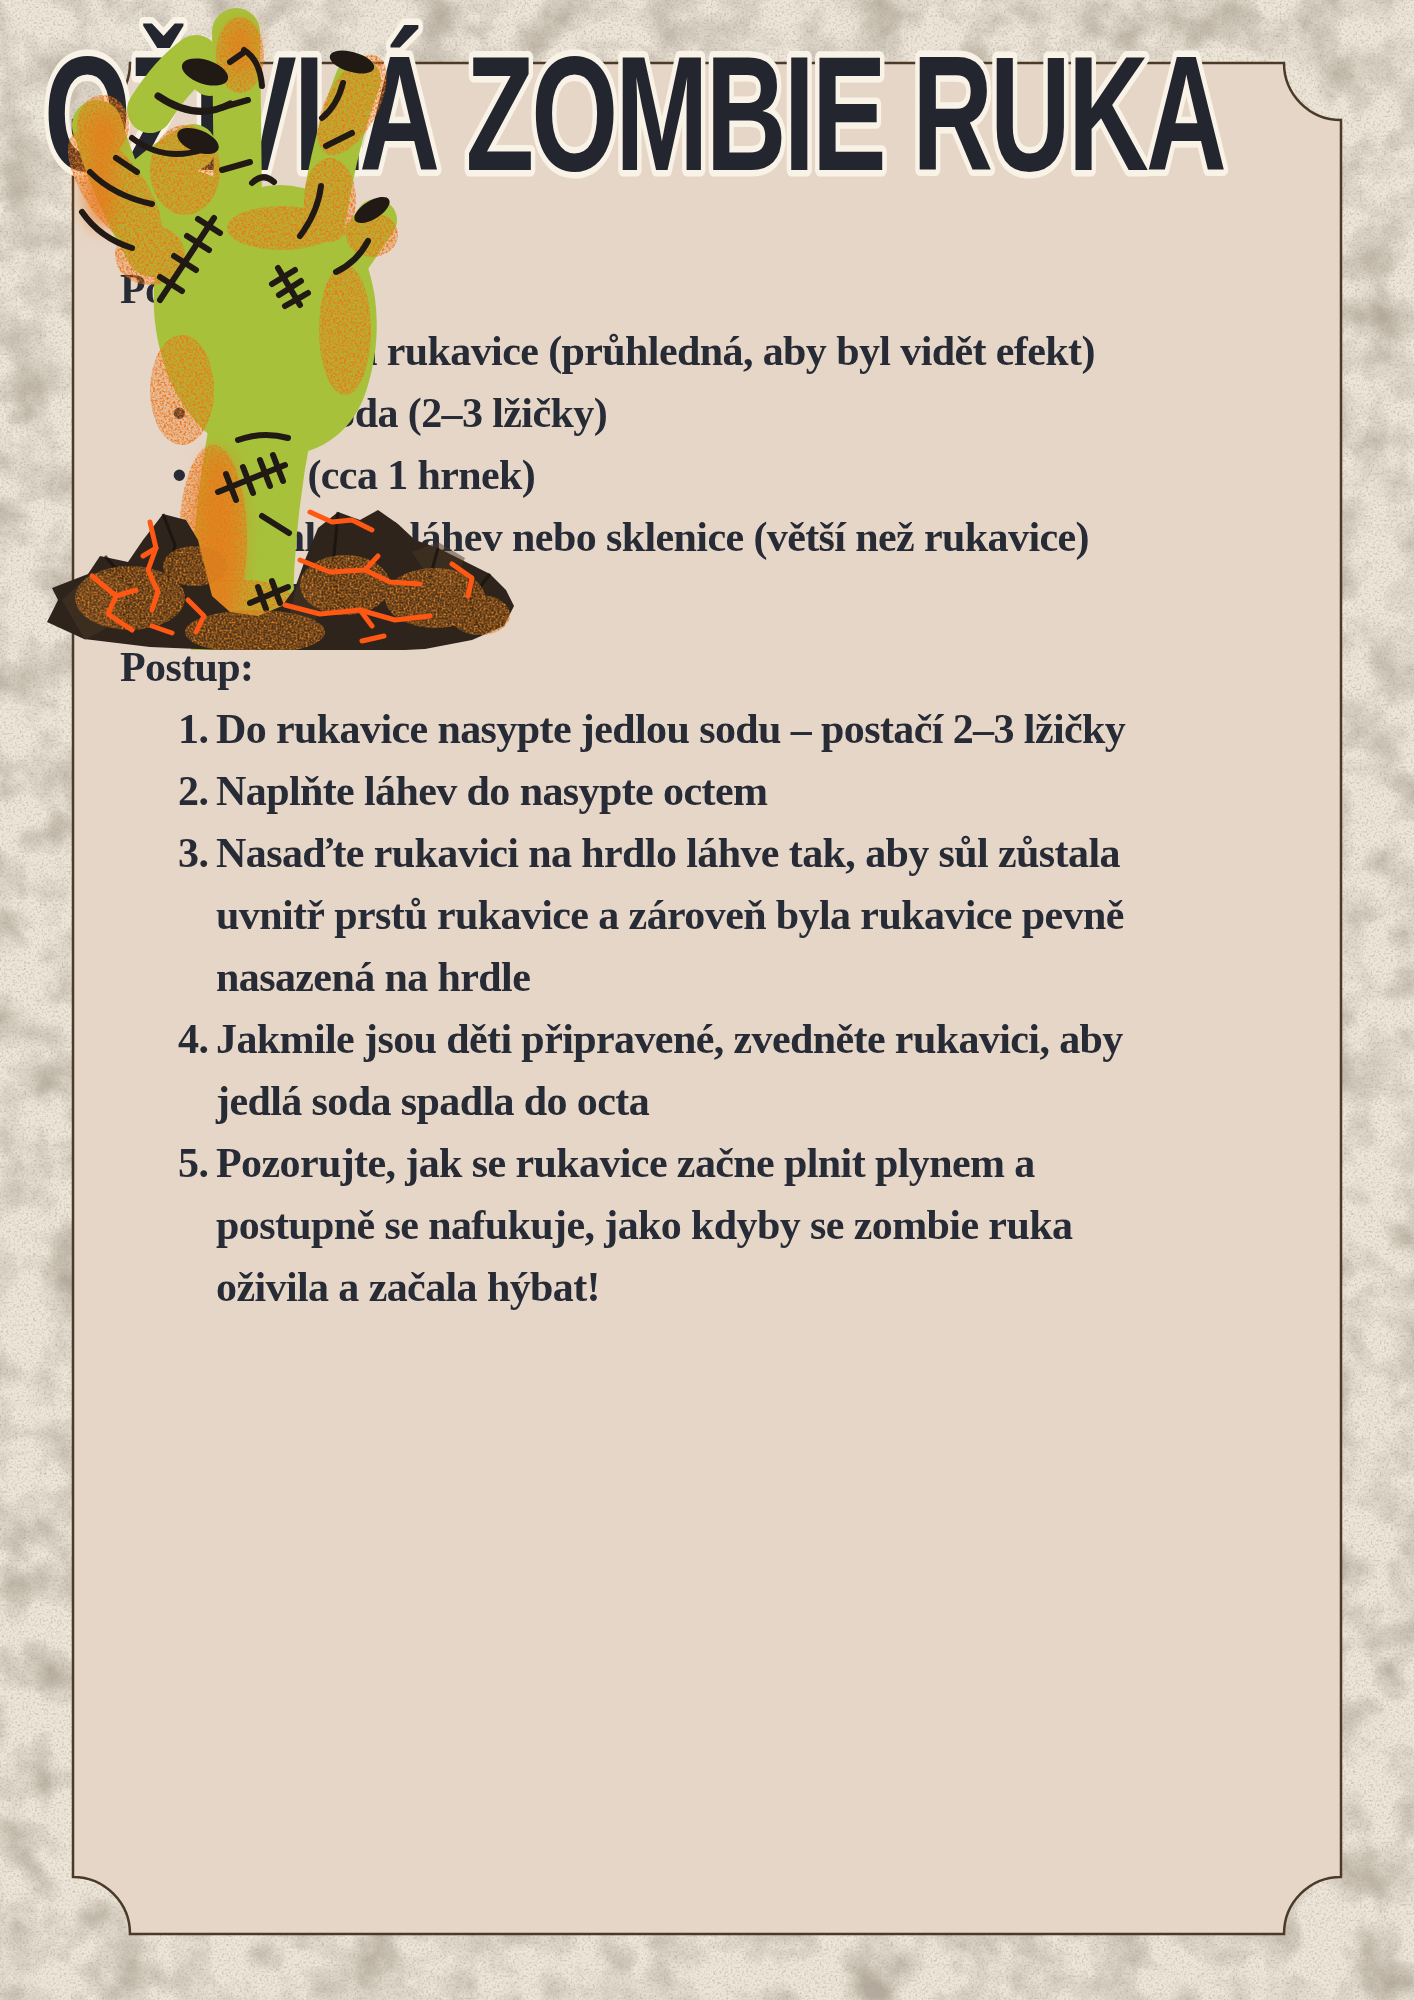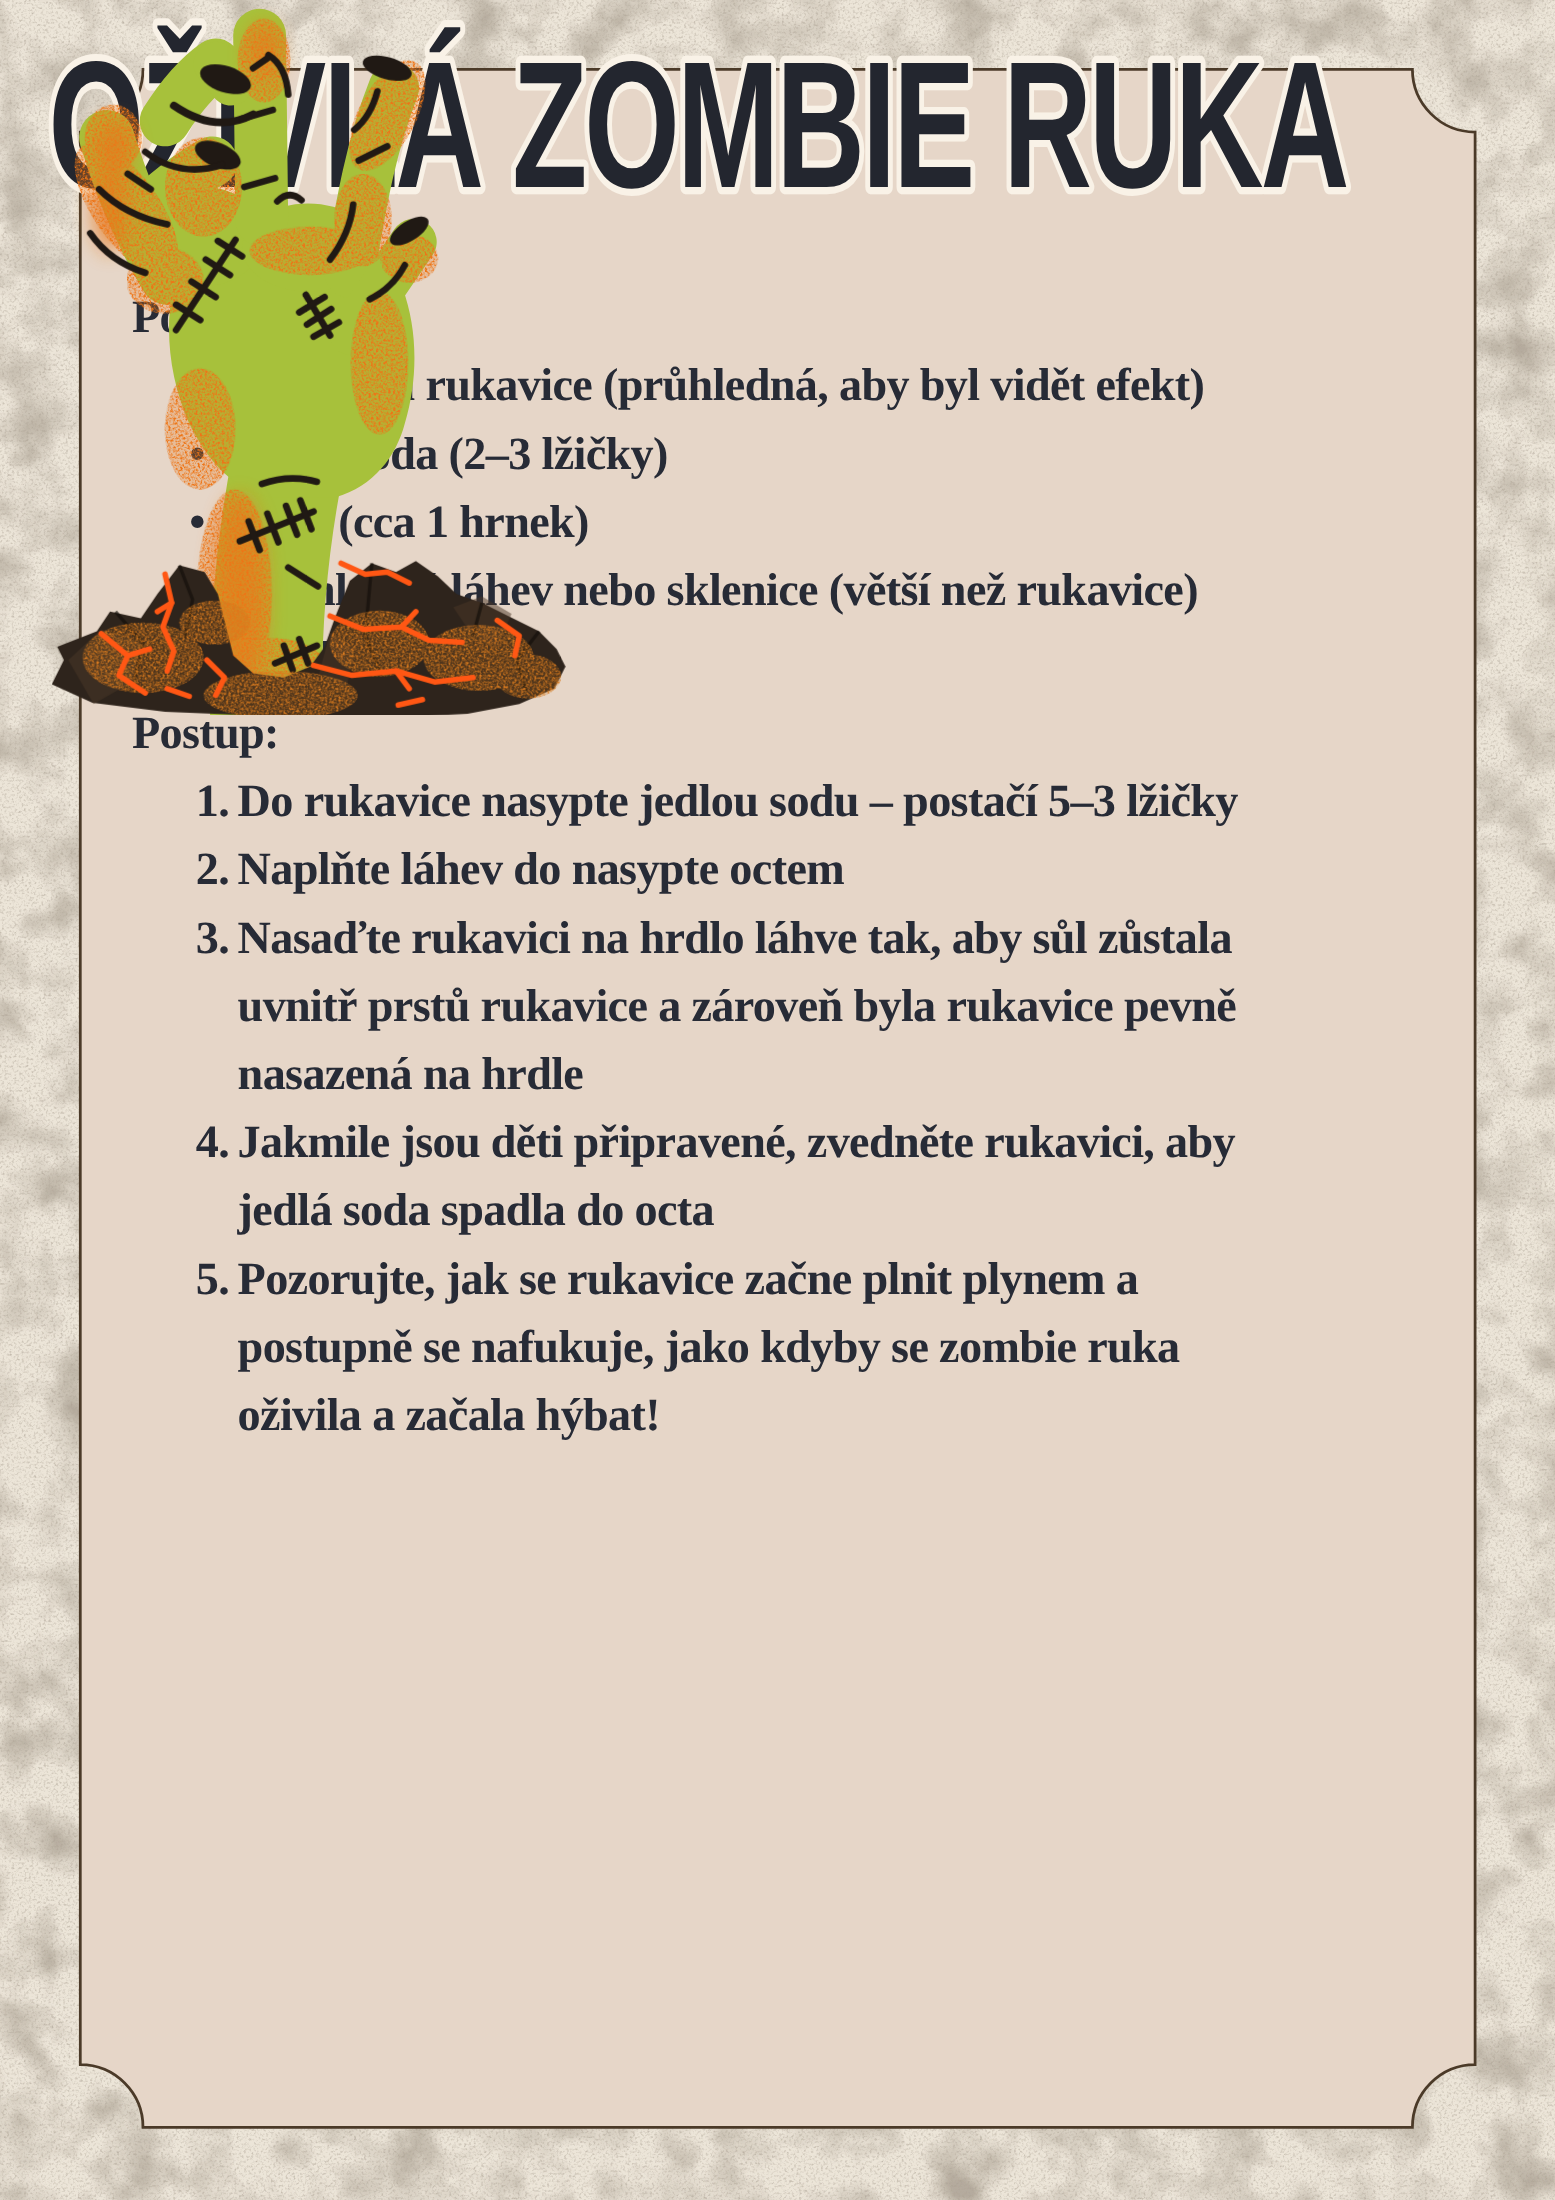--- a/index.html
+++ b/index.html
@@ -90,21 +90,21 @@
         <span class="tx">Lžička</span>
       </div>
       </div>
 
     <div class="h steps-h">Postup:</div>
 
     <div class="ol">
 
     <div class="li">
         <span class="mk num">1.</span>
-        <span class="tx">Do rukavice nasypte jedlou sodu – postačí 5–3 lžičky</span>
+        <span class="tx">Do rukavice nasypte jedlou sodu – postačí 2–3 lžičky</span>
       </div>
         <div class="li">
         <span class="mk num">2.</span>
         <span class="tx">Naplňte láhev do nasypte octem</span>
       </div>
         <div class="li">
         <span class="mk num">3.</span>
         <span class="tx">Nasaďte rukavici na hrdlo láhve tak, aby sůl zůstala
 uvnitř prstů rukavice a zároveň byla rukavice pevně
 nasazená na hrdle</span>

